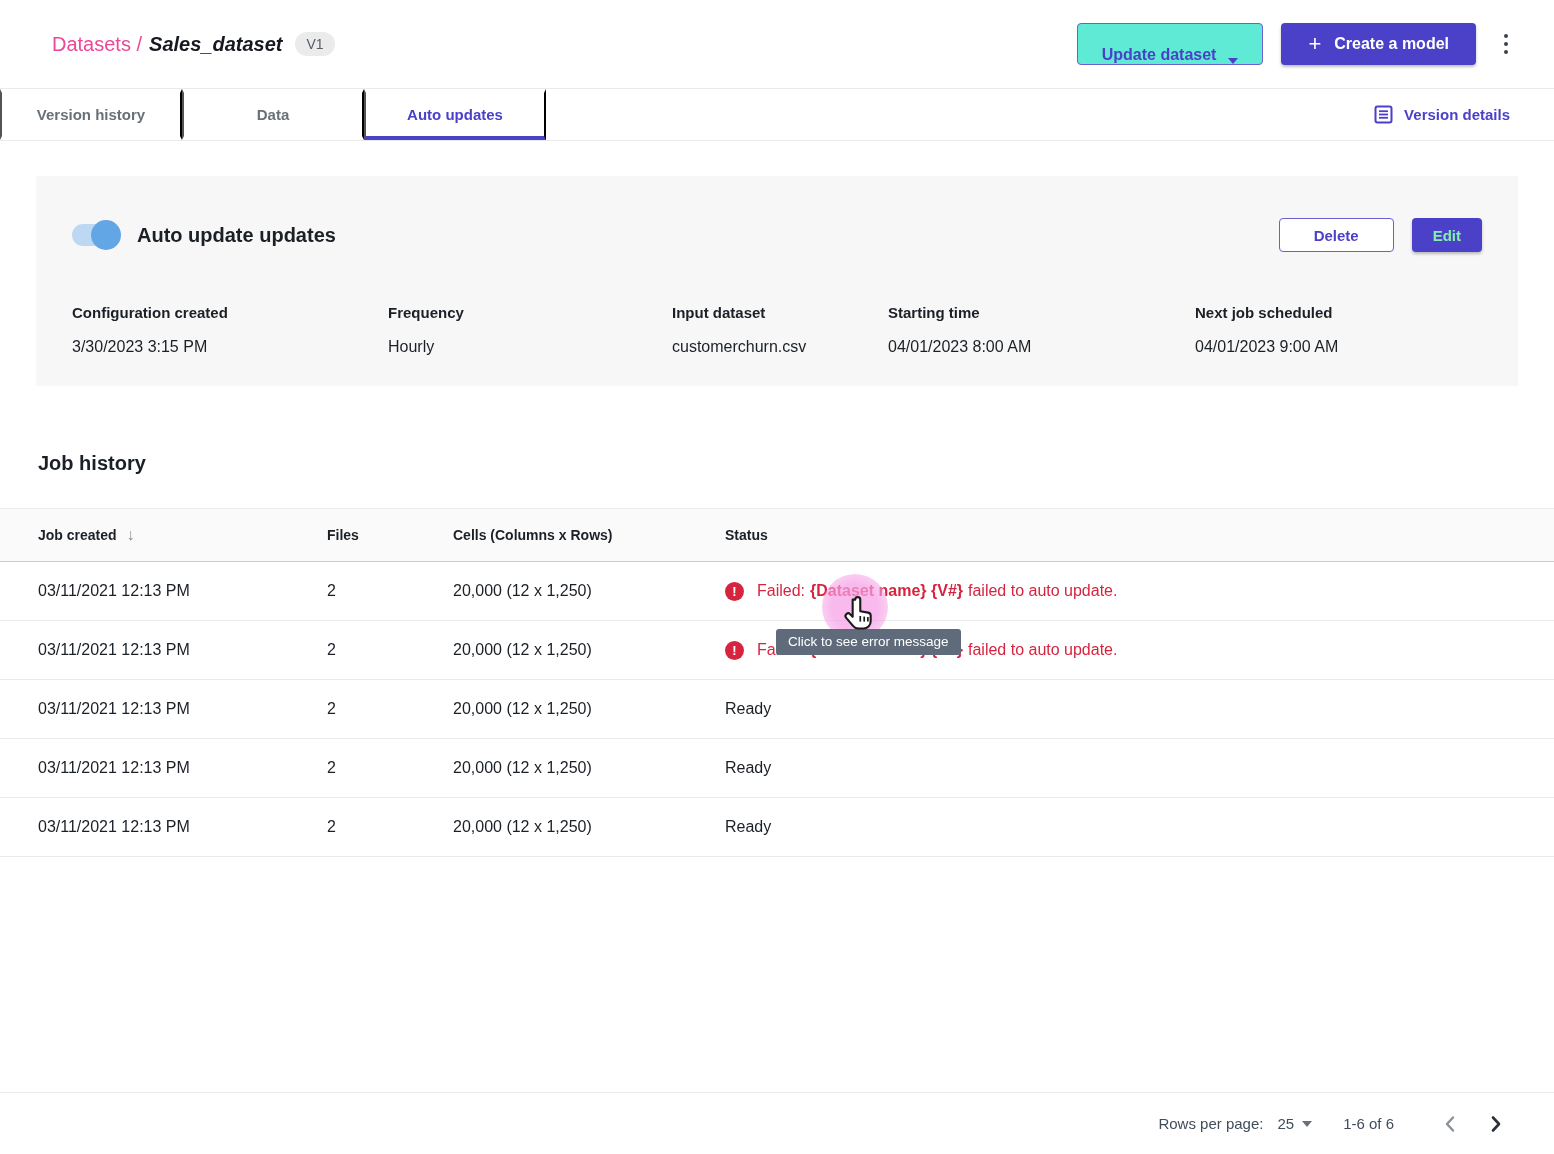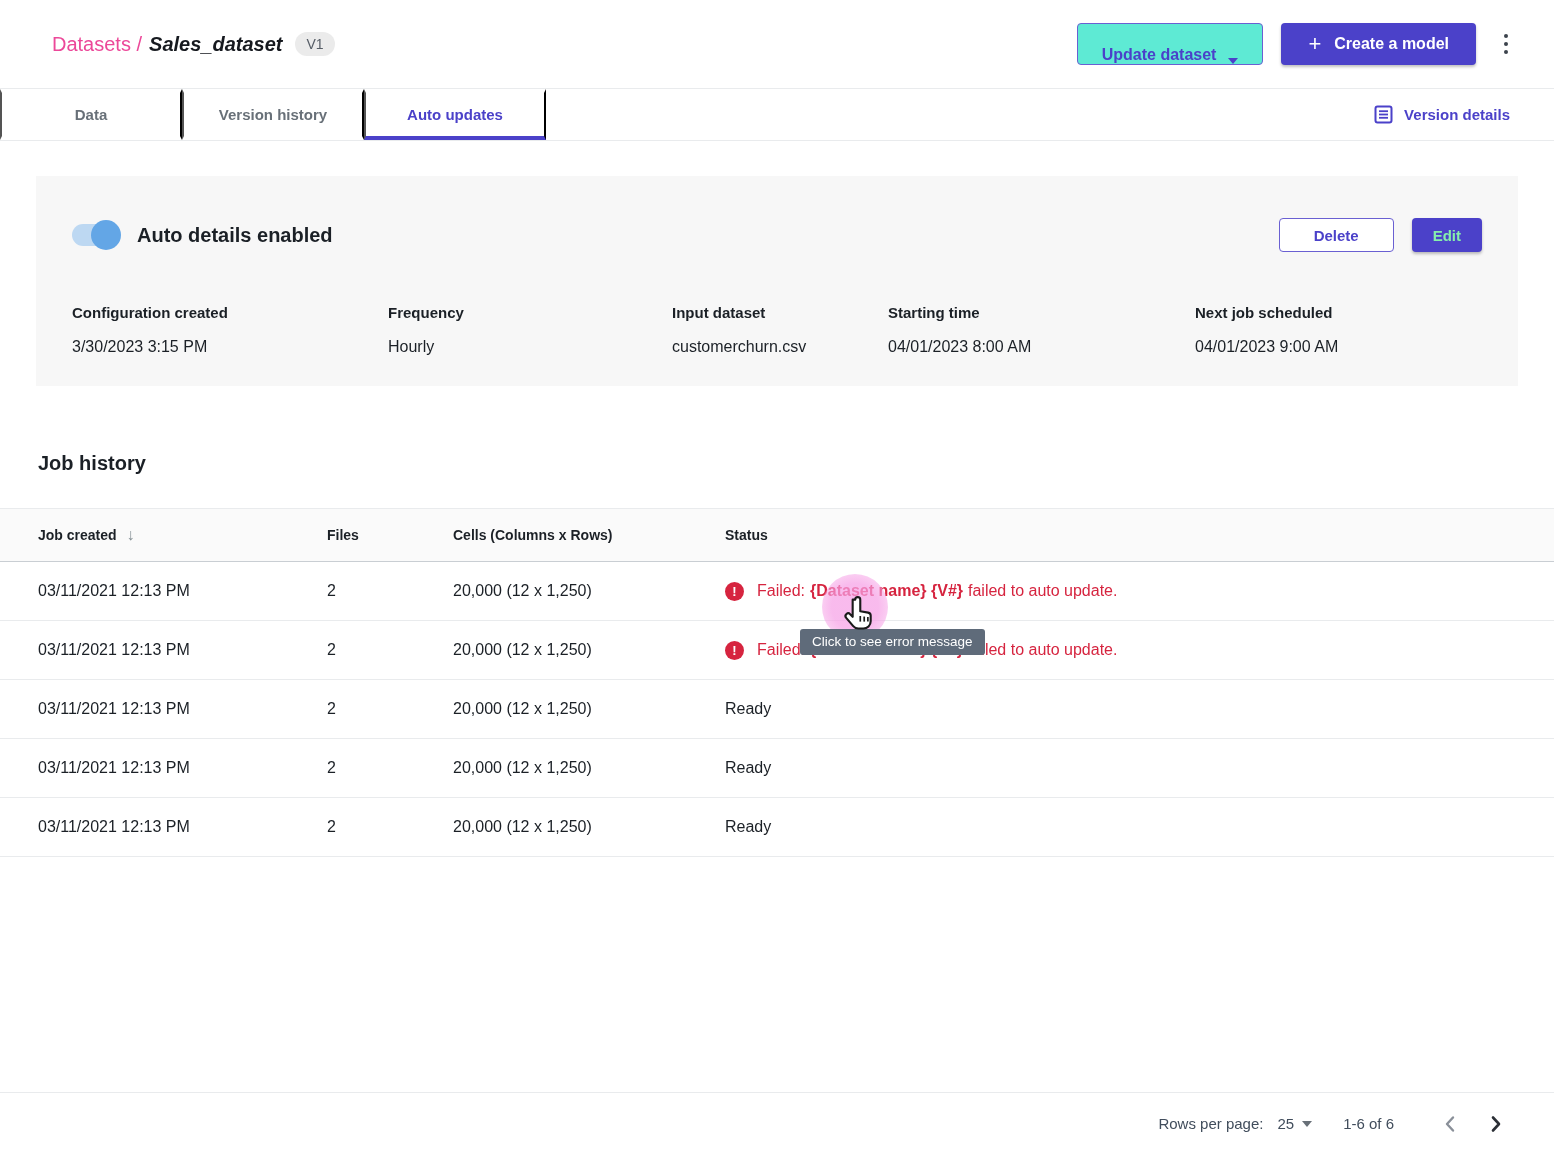--- a/index.html
+++ b/index.html
@@ -76,21 +76,21 @@
   .status-failed{display:flex;align-items:center;color:var(--error);cursor:pointer;}
   .err-icon{width:19px;height:19px;border-radius:50%;background:var(--error);color:#fff;
        font-size:13px;font-weight:bold;display:flex;align-items:center;justify-content:center;
        margin-right:13px;flex:0 0 19px;}
   .status-bold{font-weight:bold;margin:0 5px;}
 
   
   .pink-circle{position:absolute;left:822px;top:574px;width:66px;height:66px;border-radius:50%;
        background:radial-gradient(circle, rgba(246,160,230,.72) 50%, rgba(246,160,230,.45) 78%, rgba(246,160,230,0) 100%);
        pointer-events:none;}
-  .tooltip{position:absolute;left:800px;top:629px;background:var(--tooltip-bg);color:#fff;
+  .tooltip{position:absolute;left:776px;top:629px;background:var(--tooltip-bg);color:#fff;
        font-size:13.5px;padding:5px 12px 6px;border-radius:3px;white-space:nowrap;}
   .cursor-hand{position:absolute;left:842px;top:596px;pointer-events:none;}
 
   
   .footer{position:absolute;left:0;right:0;top:1092px;height:62px;border-top:1px solid var(--border);
        display:flex;align-items:center;justify-content:flex-end;padding-right:46px;font-size:15px;color:#414d5c;}
   .rpp-label{margin-right:14px;}
   .rpp-select{display:flex;align-items:center;font-size:15px;color:#414d5c;cursor:pointer;
        background:none;border:none;font-family:inherit;}
   .rpp-caret{width:0;height:0;border-left:5px solid transparent;border-right:5px solid transparent;
@@ -123,41 +123,41 @@
       </button>
       <button class="kebab">
         <i></i>
         <i></i>
         <i></i>
       </button>
     </div>
   </header>
 
   <nav class="tabbar">
+    <button class="tab">Version history</button>
     <button class="tab">Data</button>
-    <button class="tab">Version history</button>
     <button class="tab active">Auto updates</button>
     <button class="dataset-details">
       <svg width="19" height="19" viewBox="0 0 19 19">
         <rect x="1.5" y="1.5" width="16" height="16" rx="2" fill="none" stroke="#4b41c9" stroke-width="2"></rect>
         <line x1="5" y1="6.2" x2="14" y2="6.2" stroke="#4b41c9" stroke-width="1.8"></line>
         <line x1="5" y1="9.5" x2="14" y2="9.5" stroke="#4b41c9" stroke-width="1.8"></line>
         <line x1="5" y1="12.8" x2="14" y2="12.8" stroke="#4b41c9" stroke-width="1.8"></line>
       </svg>
       <span>Version details</span>
     </button>
   </nav>
 
   <section class="panel">
     <div class="panel-head">
       <div class="toggle-wrap">
         <button class="toggle">
           <span class="knob"></span>
         </button>
-        <span class="toggle-label">Auto details enabled</span>
+        <span class="toggle-label">Auto update updates</span>
       </div>
       <div class="panel-buttons">
         <button class="btn btn-sm-outline">Delete</button>
         <button class="btn btn-sm-primary">Edit</button>
       </div>
     </div>
     <div class="panel-fields">
       <div>
         <div class="field-label">Configuration created</div>
         <div class="field-value">3/30/2023 3:15 PM</div>

